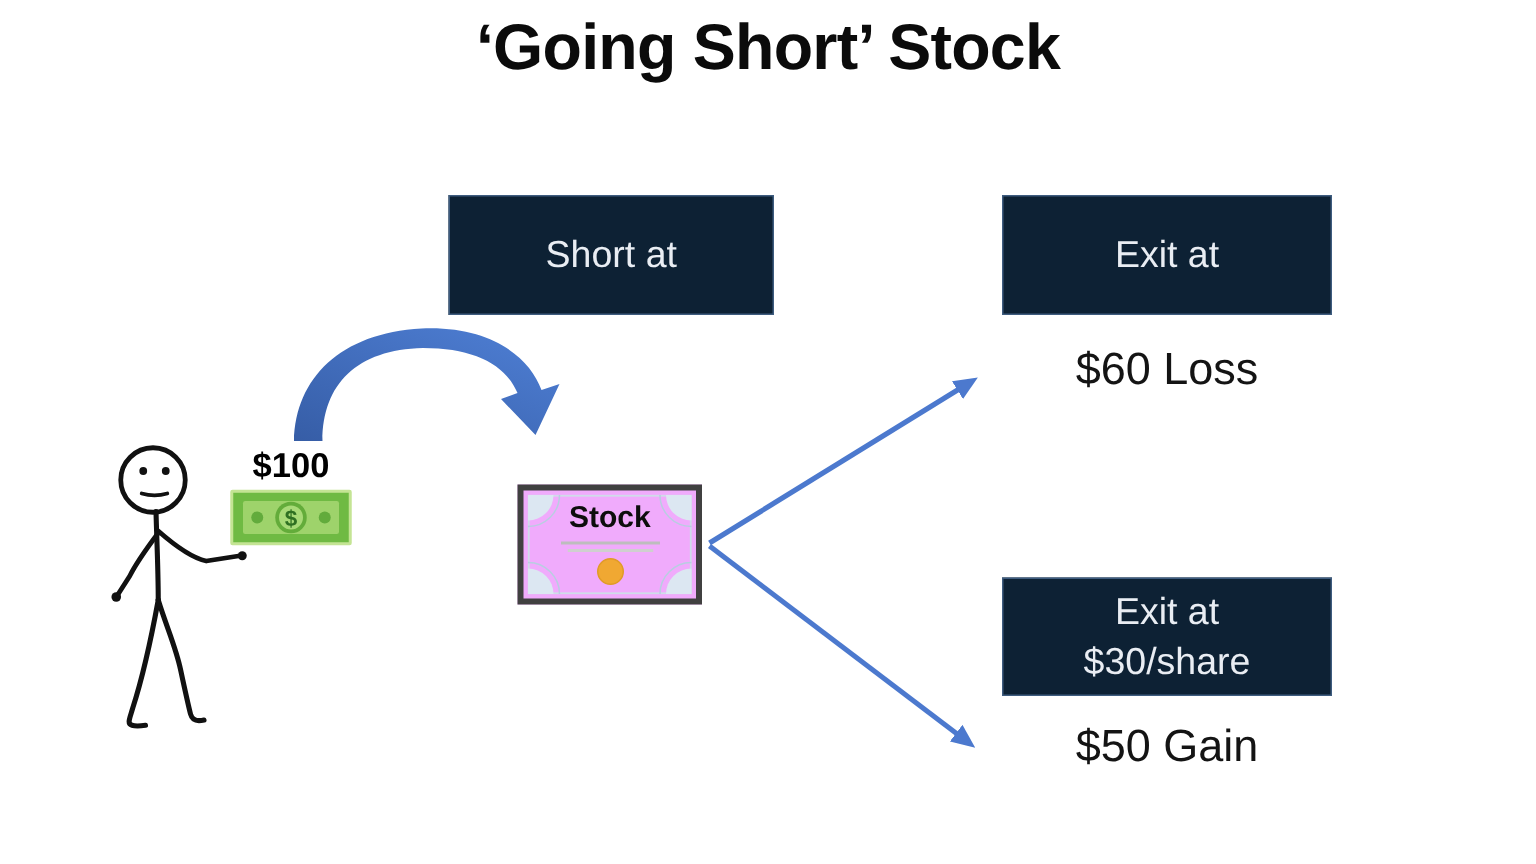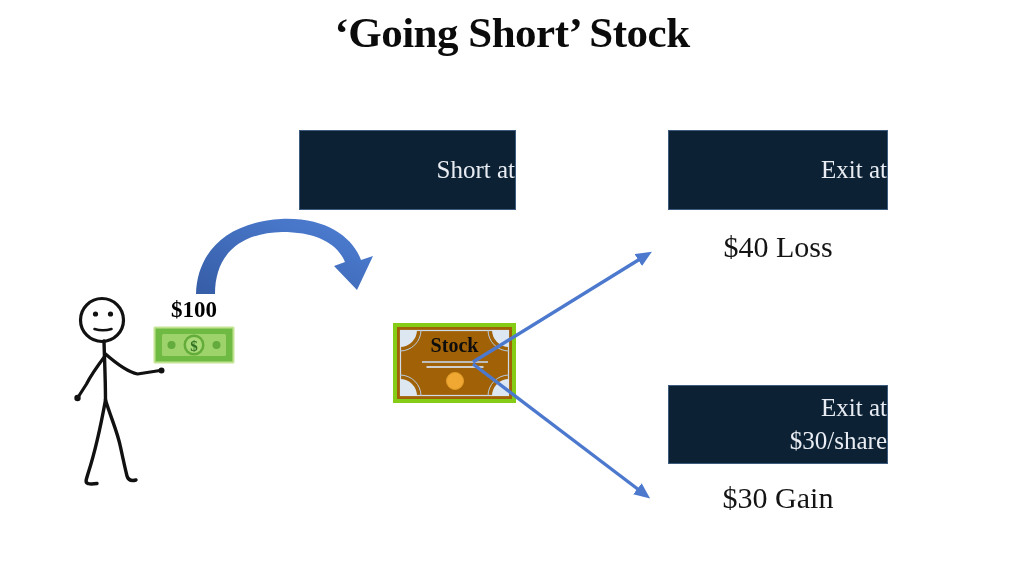--- a/index.html
+++ b/index.html
@@ -1,53 +1,53 @@
 <!DOCTYPE html>
 <html style="--box-navy: #0d2134; --box-border: #3e5c7f; --box-text: #e9edf3; --arrow-blue: #4c79ce; --curved-arrow-start: #365da6; --curved-arrow-end: #4f80d6; --money-frame-green: #6fba43; --money-panel-green: #9ed36b; --money-dark-green: #2f7022; --seal-orange: #f0a832;"><head>
 <meta charset="utf-8">
 <style>
   html,body { margin:0; padding:0; background:#ffffff; }
   .stage {
     position:relative; width:1024px; height:576px; overflow:hidden;
     background:#ffffff;
-    font-family:Liberation Serif, serif;
+    font-family:Liberation Sans, sans-serif;
     color:#111;
   }
   .page-title {
     position:absolute; left:0; top:8px; width:100%;
     margin:0; text-align:center;
     font-size:43px; font-weight:bold; letter-spacing:-0.5px;
     color:#0b0b0b;
   }
   .navy-box {
     position:absolute; box-sizing:border-box;
     background:var(--box-navy,#0d2134);
     border:1.5px solid var(--box-border,#3e5c7f);
     color:var(--box-text,#e9edf3);
-    display:flex; flex-direction:column; align-items:flex-end; justify-content:center;
+    display:flex; flex-direction:column; align-items:center; justify-content:center;
     font-size:25px; line-height:1.3; text-align:center;
   }
   #box-entry     { left:299px; top:130px; width:217px; height:80px; }
   #box-exit-loss { left:668px; top:130px; width:220px; height:80px; }
   #box-exit-gain { left:668px; top:385px; width:220px; height:79px; }
   .outcome {
     position:absolute; left:668px; width:220px; text-align:center;
     font-size:30px; color:#141414;
   }
   #loss-label { top:230px; }
   #gain-label { top:481px; }
   .money-label {
     position:absolute; left:150px; top:297px; width:88px; text-align:center;
     font-size:23px; font-weight:bold; color:#000000;
   }
   .abs { position:absolute; }
   
   #cert {
     position:absolute; left:345px; top:323px; width:123px; height:80px;
-    box-sizing:border-box; border:4px solid #84cc16; background:#a16207;margin-left:48px;
+    box-sizing:border-box; border:4px solid #404040; background:#f0abfc;
   }
   #cert-title {
     position:absolute; top:7px; left:0; right:0; text-align:center;
     font-size:20px; font-weight:bold; color:#0d0d0d;
   }
   .cert-line { position:absolute; left:50%; transform:translateX(-50%); height:2px; }
   #cert-line1 { top:34px; width:66px; background:#bdbdbd; }
   #cert-line2 { top:39px; width:57px; background:#cfcfcf; }
   #cert-seal {
     position:absolute; top:45px; left:50%; transform:translateX(-50%);
@@ -63,27 +63,27 @@
 
   <h1 class="page-title">‘Going Short’ Stock</h1>
 
   <div class="navy-box" id="box-entry">
     <div>Short at</div>
   </div>
 
   <div class="navy-box" id="box-exit-loss">
     <div>Exit at</div>
   </div>
-  <div class="outcome" id="loss-label">$40 Loss</div>
+  <div class="outcome" id="loss-label">$60 Loss</div>
 
   <div class="navy-box" id="box-exit-gain">
     <div>Exit at</div>
     <div>$30/share</div>
   </div>
-  <div class="outcome" id="gain-label">$30 Gain</div>
+  <div class="outcome" id="gain-label">$50 Gain</div>
 
   <svg class="abs" style="left:58px; top:285px;" width="122" height="210" viewBox="58 285 122 210">
     <g fill="none" stroke="#111" stroke-linecap="round" stroke-linejoin="round">
       <circle cx="102" cy="320" r="21.5" stroke-width="3.2" fill="#ffffff"></circle>
       <circle cx="95.5" cy="314" r="2.6" fill="#111" stroke="none"></circle>
       <circle cx="110.5" cy="314" r="2.6" fill="#111" stroke="none"></circle>
       <path d="M94.5 329 Q103 331.5 111.5 329" stroke-width="2.6"></path>
       <path d="M104 341 C104.5 360 105.5 380 105.5 400" stroke-width="3.4"></path>
       <path d="M105.5 354 C118 365 128 372 137.5 374 L160 370.5" stroke-width="3.2"></path>
       <circle cx="161.5" cy="370.5" r="3" fill="#111" stroke="none"></circle>

